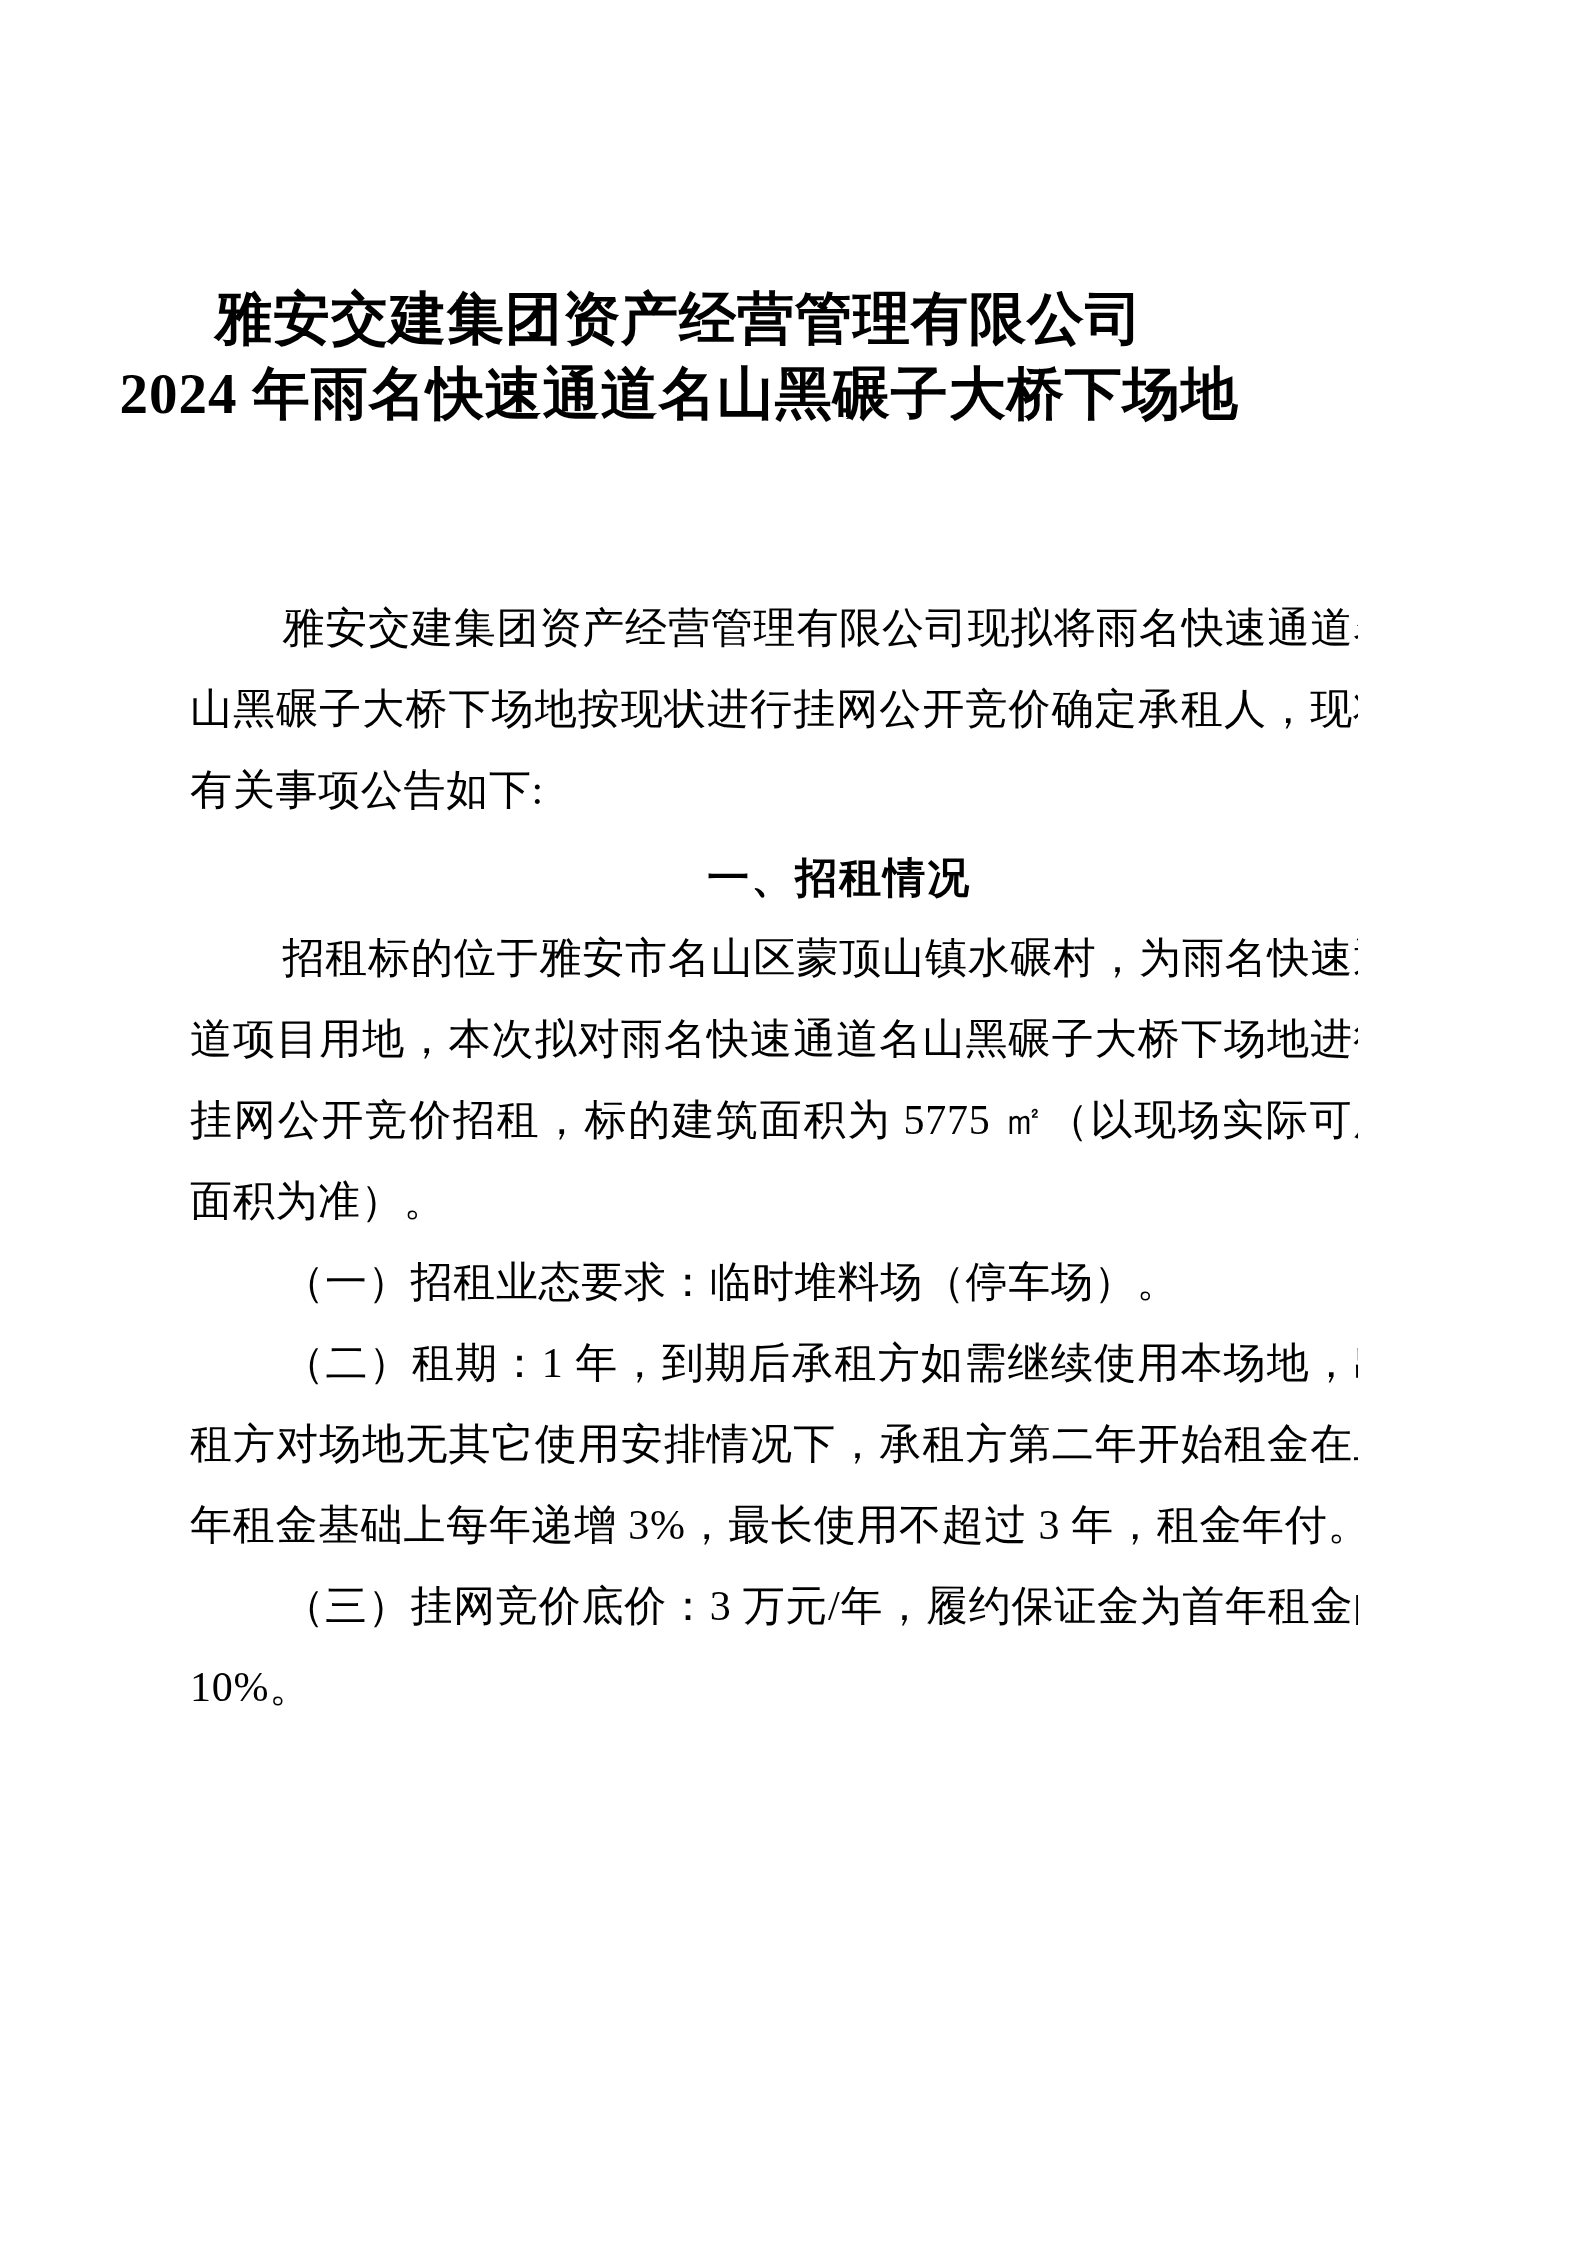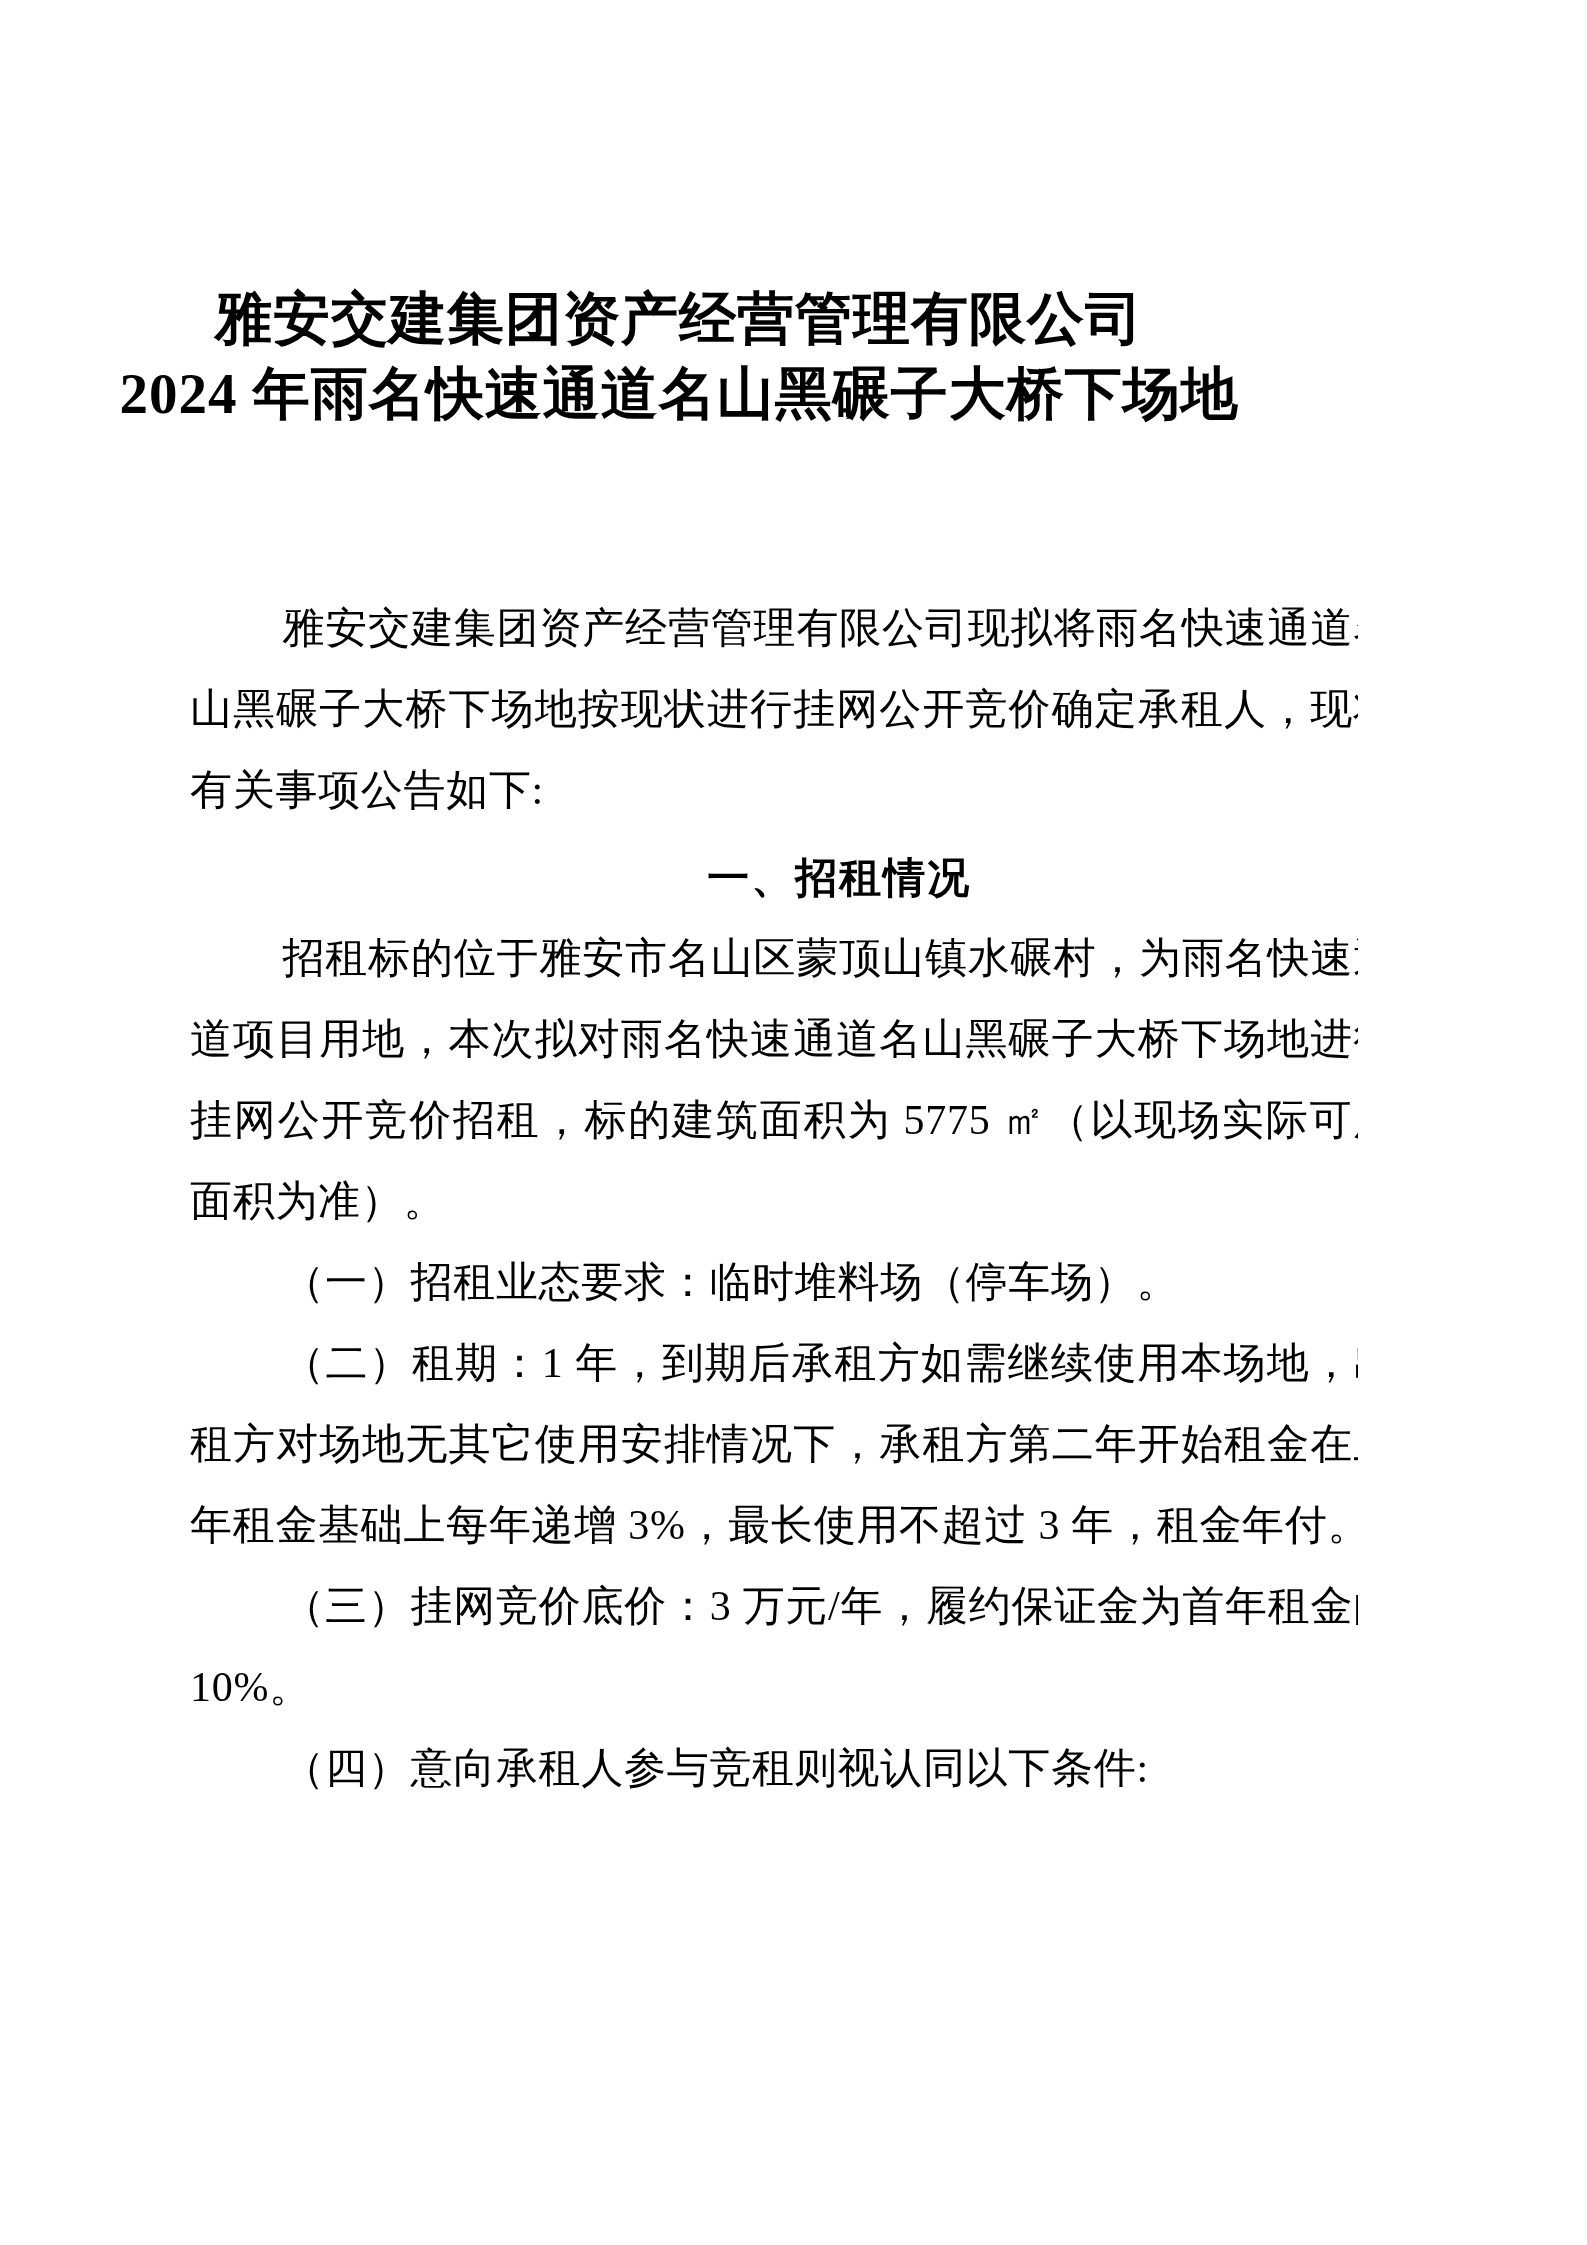--- a/index.html
+++ b/index.html
@@ -63,16 +63,15 @@
     <div>2024 年雨名快速通道名山黑碾子大桥下场地</div>
   </div>
 
   <div class="body-block">
     <p>雅安交建集团资产经营管理有限公司现拟将雨名快速通道名山黑碾子大桥下场地按现状进行挂网公开竞价确定承租人，现将有关事项公告如下:</p>
     <p class="heading">一、招租情况</p>
     <p>招租标的位于雅安市名山区蒙顶山镇水碾村，为雨名快速通道项目用地，本次拟对雨名快速通道名山黑碾子大桥下场地进行挂网公开竞价招租，标的建筑面积为 5775 ㎡（以现场实际可用面积为准）。</p>
     <p>（一）招租业态要求：临时堆料场（停车场）。</p>
     <p>（二）租期：1 年，到期后承租方如需继续使用本场地，出租方对场地无其它使用安排情况下，承租方第二年开始租金在上年租金基础上每年递增 3%，最长使用不超过 3 年，租金年付。</p>
     <p>（三）挂网竞价底价：3 万元/年，履约保证金为首年租金的 10%。</p>
-    <p>（四）意向承租人参与竞租则视认同以下条件:</p>
   </div>
 
 </div>
 
 </body></html>

